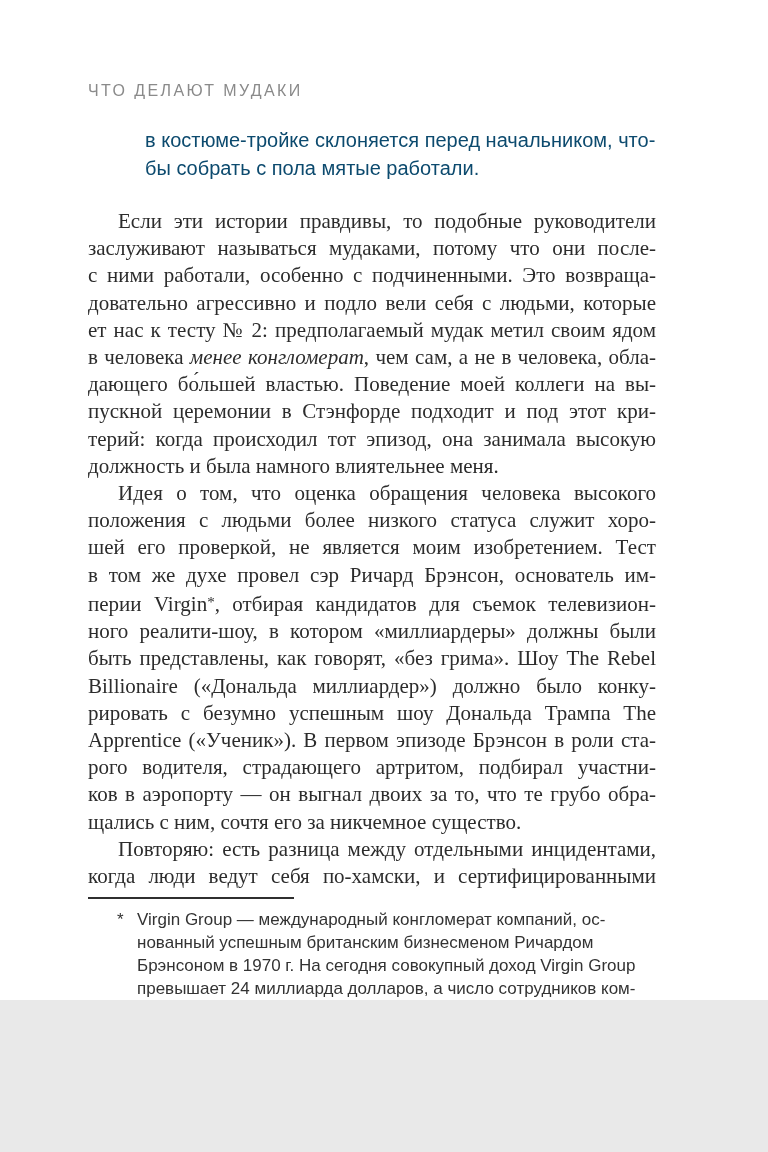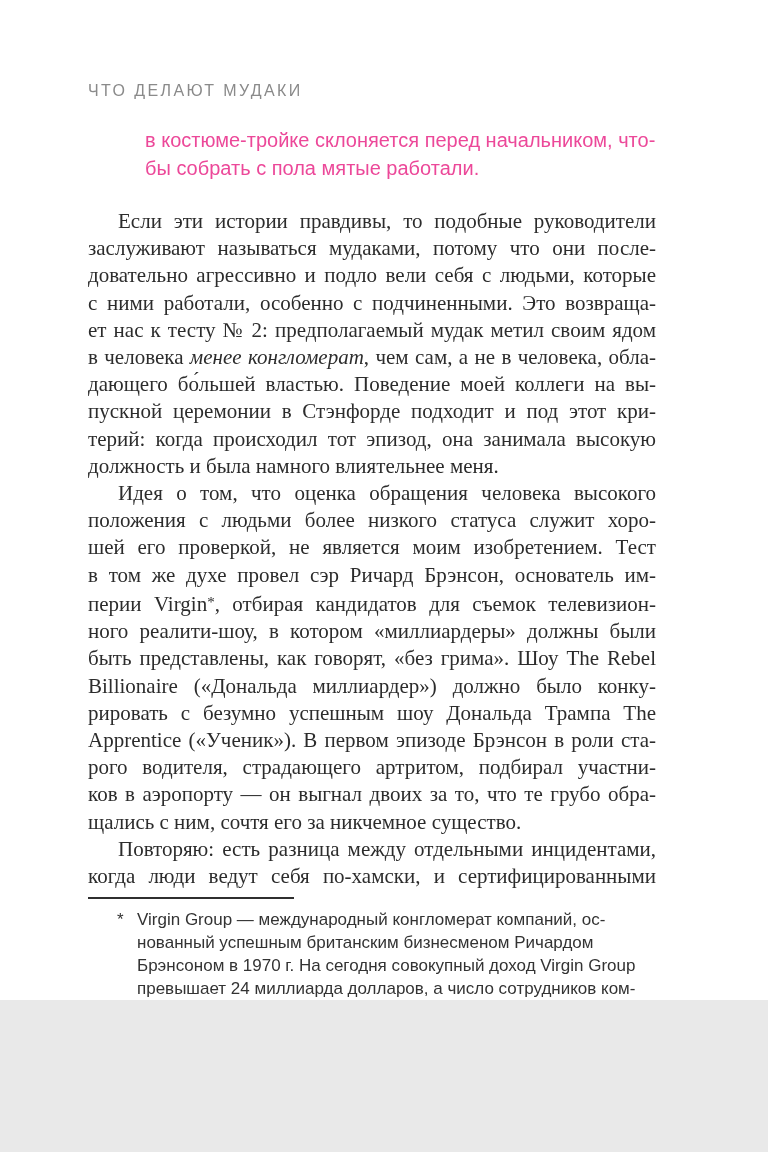--- a/index.html
+++ b/index.html
@@ -15,21 +15,21 @@
     font-family:"Liberation Sans", sans-serif;
     font-size:16px;line-height:18px;
     letter-spacing:2.4px;
     color:#8a8a8a;
     white-space:nowrap;
   }
   .quote{
     position:absolute;left:145px;top:126px;width:520px;
     font-family:"Liberation Sans", sans-serif;
     font-size:20px;line-height:28px;
-    color:#ec4899;
+    color:#0c4a6e;
   }
   .quote .qline{white-space:nowrap;}
   .body{
     position:absolute;left:88px;top:208px;width:568px;
     font-size:21px;line-height:27.2px;
     color:#2c2c2c;
   }
   .bline{min-height:27.2px;}
   .bline.j{text-align:justify;text-align-last:justify;}
   .bline.ind{text-indent:30px;}
@@ -58,22 +58,22 @@
 
 <div class="page">
   <div class="running-head">ЧТО ДЕЛАЮТ МУДАКИ</div>
   <div class="quote">
       <div class="qline">в костюме-тройке склоняется перед начальником, что-</div>
       <div class="qline">бы собрать с пола мятые работали.</div>
     </div>
   <div class="body">
       <div class="bline j ind"><span>Если эти истории правдивы, то подобные руководители</span></div>
       <div class="bline j"><span>заслуживают называться мудаками, потому что они после-</span></div>
+      <div class="bline j"><span>с ними работали, особенно с подчиненными. Это возвраща-</span></div>
       <div class="bline j"><span>довательно агрессивно и подло вели себя с людьми, которые</span></div>
-      <div class="bline j"><span>с ними работали, особенно с подчиненными. Это возвраща-</span></div>
       <div class="bline j"><span>ет нас к тесту № 2: предполагаемый мудак метил своим ядом</span></div>
       <div class="bline j"><span>в человека </span><span class="it">менее конгломерат</span><span>, чем сам, а не в человека, обла-</span></div>
       <div class="bline j"><span>дающего бо́льшей властью. Поведение моей коллеги на вы-</span></div>
       <div class="bline j"><span>пускной церемонии в Стэнфорде подходит и под этот кри-</span></div>
       <div class="bline j"><span>терий: когда происходил тот эпизод, она занимала высокую</span></div>
       <div class="bline"><span>должность и была намного влиятельнее меня.</span></div>
       <div class="bline j ind"><span>Идея о том, что оценка обращения человека высокого</span></div>
       <div class="bline j"><span>положения с людьми более низкого статуса служит хоро-</span></div>
       <div class="bline j"><span>шей его проверкой, не является моим изобретением. Тест</span></div>
       <div class="bline j"><span>в том же духе провел сэр Ричард Брэнсон, основатель им-</span></div>

